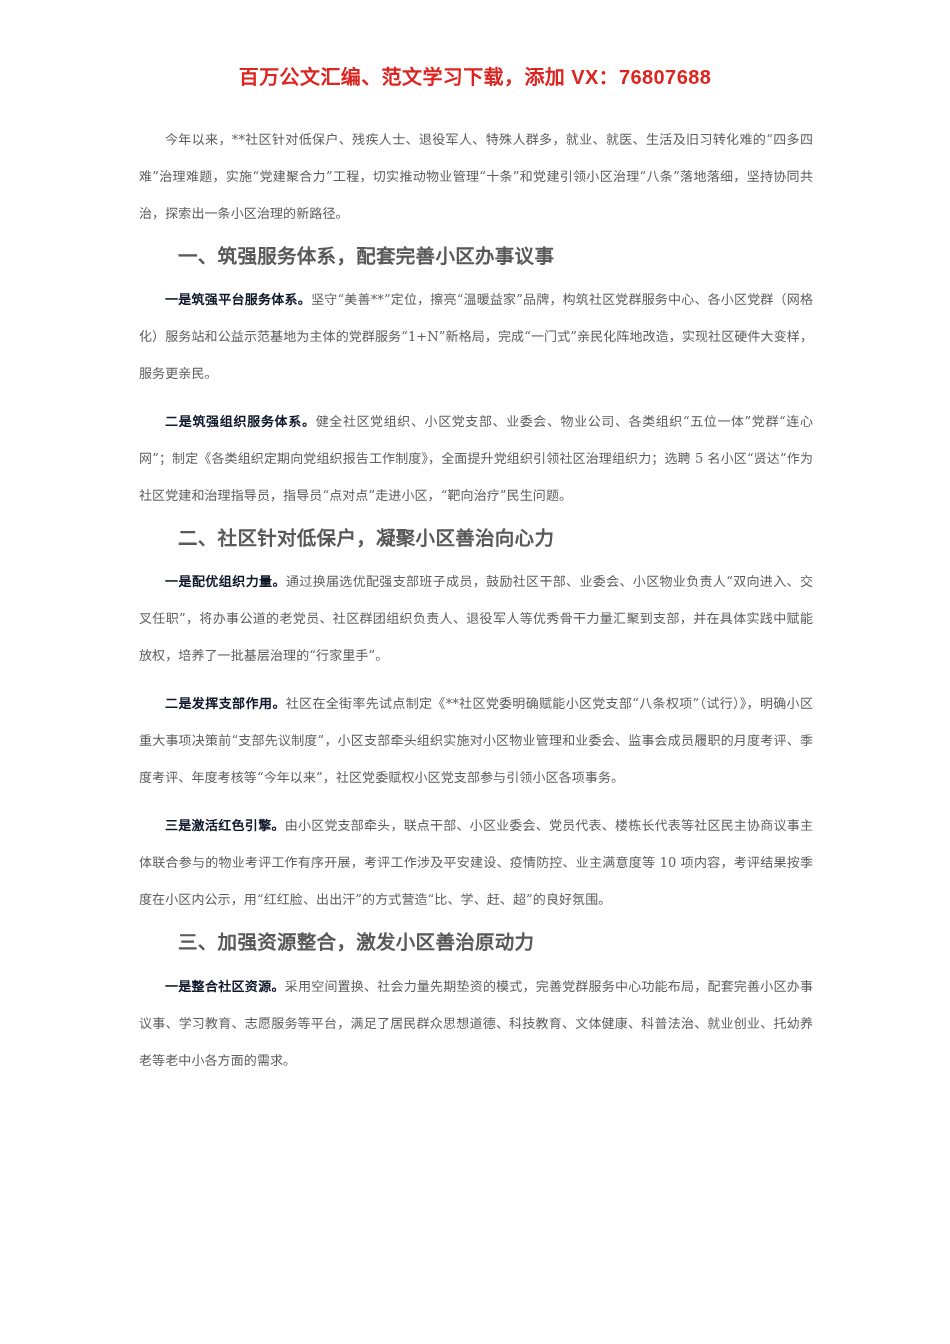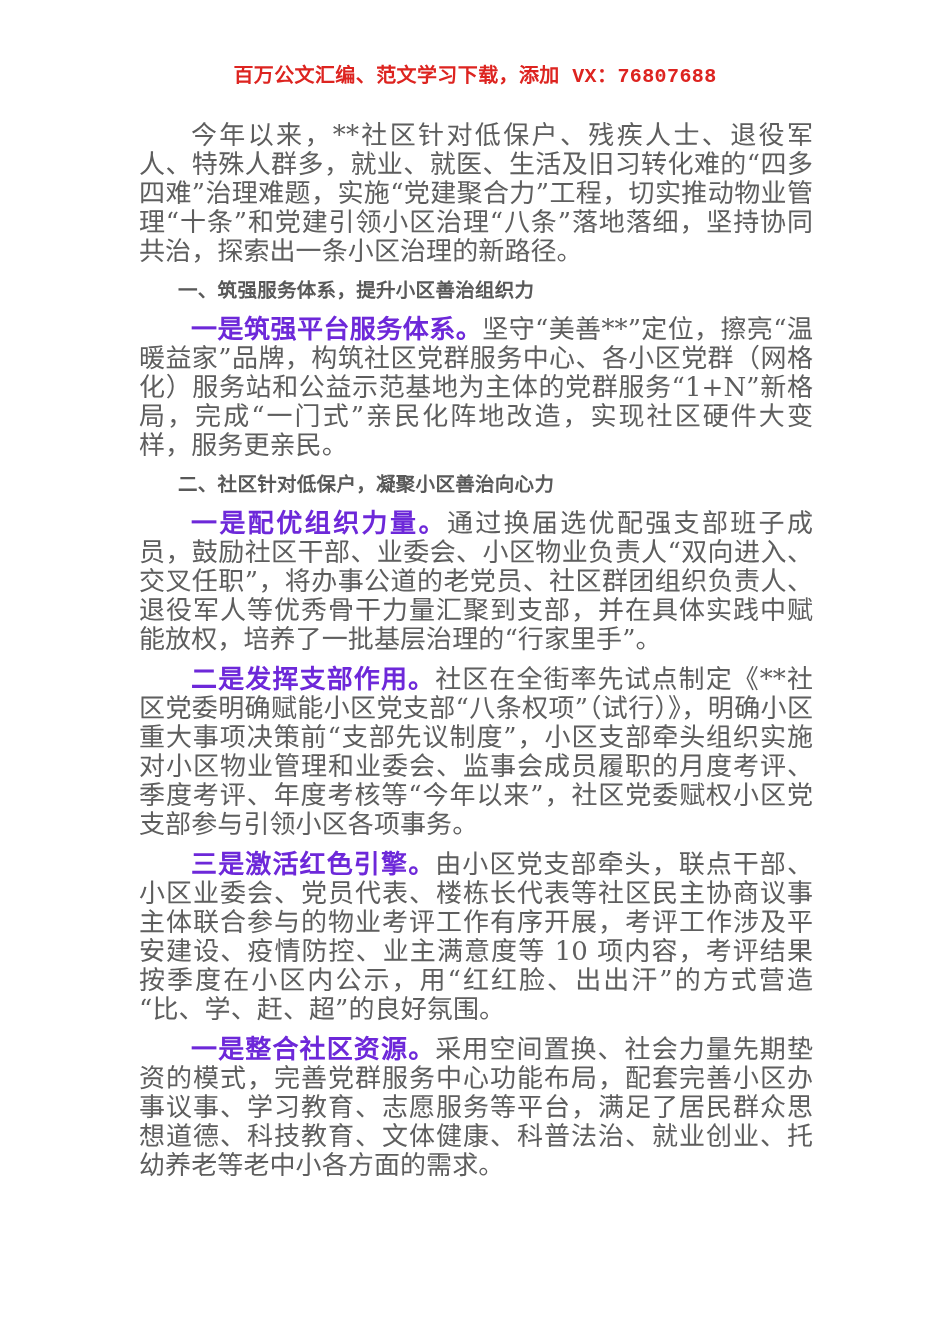--- a/index.html
+++ b/index.html
@@ -25,42 +25,42 @@
     box-sizing: border-box;
   }
 
   
   .promo-banner {
     position: absolute;
     top: 63px;
     left: 0;
     width: 950px;
     text-align: center;
-    font-family: Liberation Mono, monospace;
+    font-family: Liberation Sans, sans-serif;
     font-weight: bold;
     font-size: 20px;
     line-height: 28px;
     letter-spacing: 0.4px;
     color: #dd2420;
     white-space: nowrap;
   }
 
   
   .doc-body {
     position: absolute;
     top: 121px;
     left: 139px;
     width: 674px;
   }
 
   p.para {
     margin: 0 0 11px 0;
     font-family: "DejaVu Serif", "Liberation Serif", serif;
-    font-size: 26px;
-    line-height: 29px;
+    font-size: 13px;
+    line-height: 37px;
     color: #5e5e5e;
     text-align: justify;
     text-justify: inter-ideograph;
     text-indent: 2em;
     letter-spacing: 0.1px;
     word-break: break-all;
   }
 
   p.para:last-child {
     margin-bottom: 0;
@@ -75,61 +75,65 @@
     line-height: 27.2px;
     color: #595959;
     text-indent: 2em;
     letter-spacing: 0.3px;
   }
 
   
   .lead {
     font-family: "Liberation Sans", "DejaVu Sans", sans-serif;
     font-weight: bold;
-    color: #6d28d9;
+    color: #0f172a;
     letter-spacing: 0.2px;
   }
 
   .rest {
     font-family: "DejaVu Serif", "Liberation Serif", serif;
     font-weight: normal;
   }
 </style>
 </head>
 <body>
 
 <div class="page">
 
   <div class="promo-banner">百万公文汇编、范文学习下载，添加 VX：76807688</div>
 
   <div class="doc-body">
 
     <p class="para">今年以来，**社区针对低保户、残疾人士、退役军人、特殊人群多，就业、就医、生活及旧习转化难的“四多四难”治理难题，实施“党建聚合力”工程，切实推动物业管理“十条”和党建引领小区治理“八条”落地落细，坚持协同共治，探索出一条小区治理的新路径。</p>
 
-    <p class="heading">一、筑强服务体系，提升小区善治组织力</p>
+    <p class="heading">一、筑强服务体系，配套完善小区办事议事</p>
 
     <p class="para">
       <span class="lead">一是筑强平台服务体系。</span><span class="rest">坚守“美善**”定位，擦亮“温暖益家”品牌，构筑社区党群服务中心、各小区党群（网格化）服务站和公益示范基地为主体的党群服务“1+N”新格局，完成“一门式”亲民化阵地改造，实现社区硬件大变样，服务更亲民。</span>
     </p>
 
+    <p class="para">
+      <span class="lead">二是筑强组织服务体系。</span><span class="rest">健全社区党组织、小区党支部、业委会、物业公司、各类组织“五位一体”党群“连心网”；制定《各类组织定期向党组织报告工作制度》，全面提升党组织引领社区治理组织力；选聘 5 名小区“贤达”作为社区党建和治理指导员，指导员“点对点”走进小区，“靶向治疗”民生问题。</span>
+    </p>
 
 
     <p class="heading">二、社区针对低保户，凝聚小区善治向心力</p>
 
     <p class="para">
       <span class="lead">一是配优组织力量。</span><span class="rest">通过换届选优配强支部班子成员，鼓励社区干部、业委会、小区物业负责人“双向进入、交叉任职”，将办事公道的老党员、社区群团组织负责人、退役军人等优秀骨干力量汇聚到支部，并在具体实践中赋能放权，培养了一批基层治理的“行家里手”。</span>
     </p>
 
     <p class="para">
       <span class="lead">二是发挥支部作用。</span><span class="rest">社区在全街率先试点制定《**社区党委明确赋能小区党支部“八条权项”（试行）》，明确小区重大事项决策前“支部先议制度”，小区支部牵头组织实施对小区物业管理和业委会、监事会成员履职的月度考评、季度考评、年度考核等“今年以来”，社区党委赋权小区党支部参与引领小区各项事务。</span>
     </p>
 
     <p class="para">
       <span class="lead">三是激活红色引擎。</span><span class="rest">由小区党支部牵头，联点干部、小区业委会、党员代表、楼栋长代表等社区民主协商议事主体联合参与的物业考评工作有序开展，考评工作涉及平安建设、疫情防控、业主满意度等 10 项内容，考评结果按季度在小区内公示，用“红红脸、出出汗”的方式营造“比、学、赶、超”的良好氛围。</span>
     </p>
 
+    <p class="heading">三、加强资源整合，激发小区善治原动力</p>
 
     <p class="para">
       <span class="lead">一是整合社区资源。</span><span class="rest">采用空间置换、社会力量先期垫资的模式，完善党群服务中心功能布局，配套完善小区办事议事、学习教育、志愿服务等平台，满足了居民群众思想道德、科技教育、文体健康、科普法治、就业创业、托幼养老等老中小各方面的需求。</span>
     </p>
 
   </div>
 </div>
 
 </body></html>

